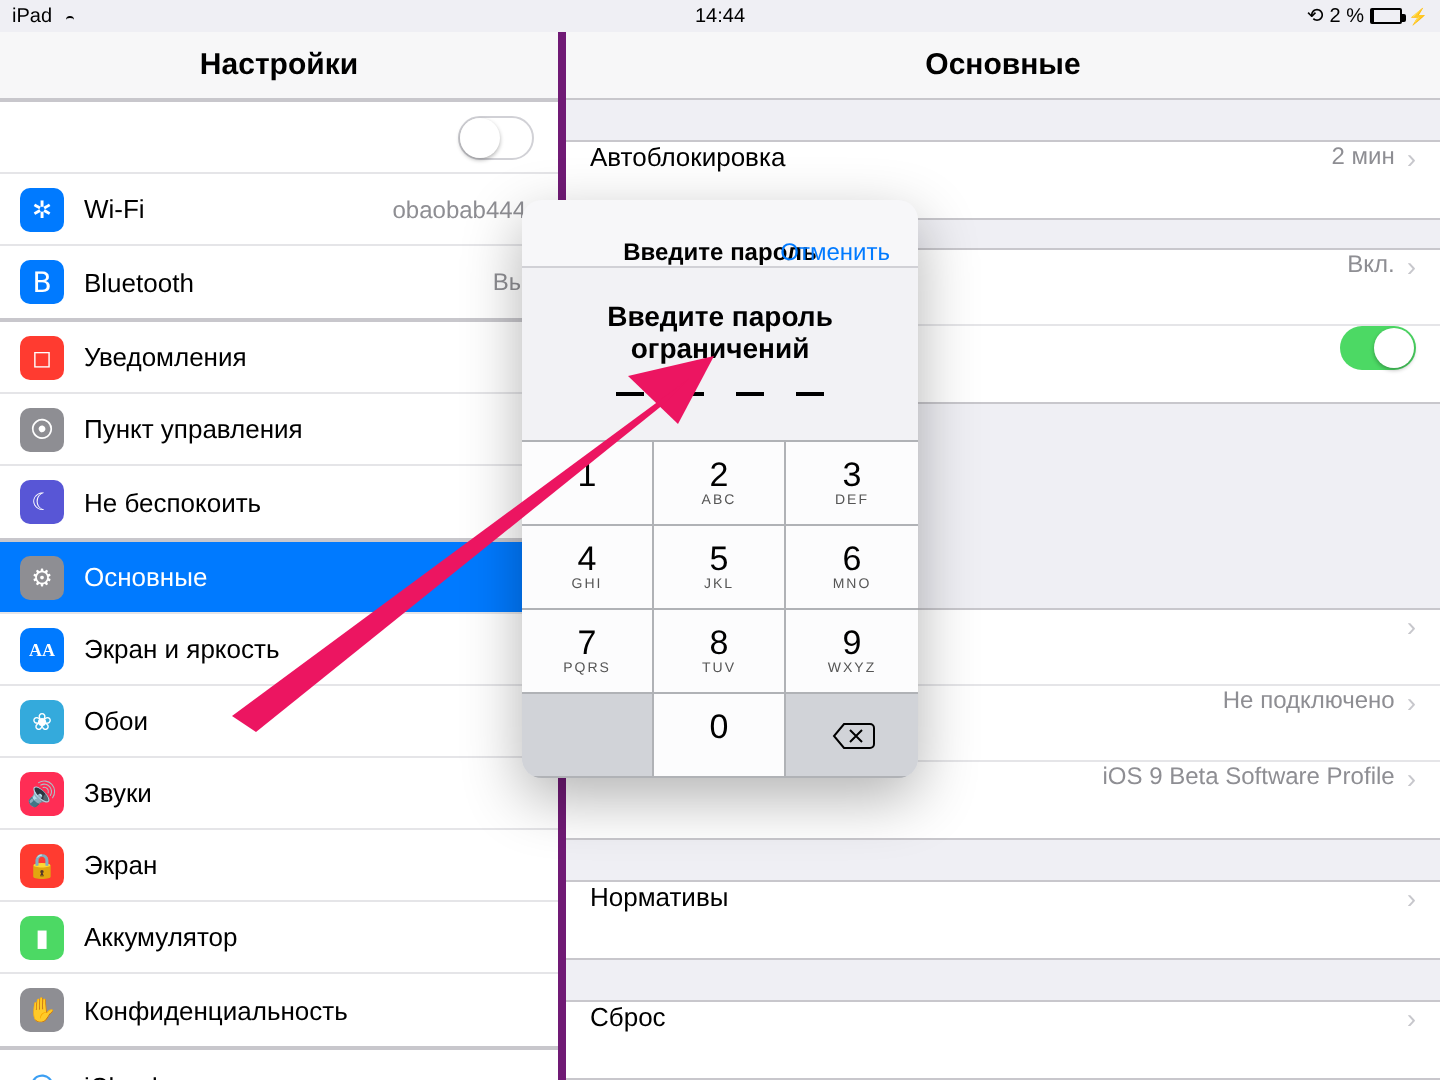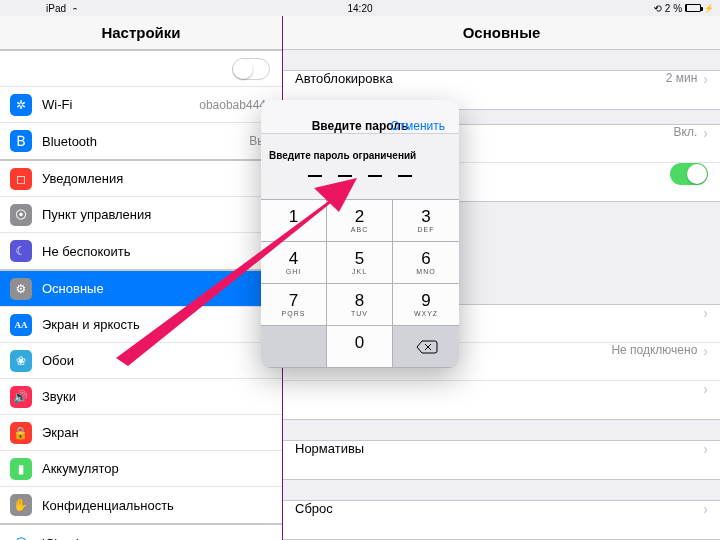--- a/index.html
+++ b/index.html
@@ -1,32 +1,32 @@
 <!DOCTYPE html>
 <html><head>
 <meta charset="utf-8">
 <style>
   * { box-sizing: border-box; margin: 0; padding: 0; font-family: -apple-system, "Helvetica Neue", Arial, sans-serif; }
   html, body { width: 720px; height: 540px; overflow: hidden; background: #efeff4; }
   .screen { width: 720px; height: 540px; position: relative; background: #efeff4; }
 
   
   .statusbar { position: absolute; top: 0; left: 0; right: 0; height: 16px; display: flex; align-items: center; font-size: 10px; color: #000; padding: 0 6px; z-index: 5; }
-  .statusbar .left { flex: 1; display: flex; align-items: center; gap: 4px; margin-left: 40px; }
+  .statusbar .left { flex: 1; display: flex; align-items: center; gap: 4px; }
   .statusbar .center { position: absolute; left: 50%; transform: translateX(-50%); font-weight: 500; }
   .statusbar .right { display: flex; align-items: center; gap: 3px; }
   .wifi-arc { display:inline-block; width:10px; height:10px; position:relative; }
   .wifi-arc::before { content:""; position:absolute; bottom:0; left:3px; width:4px; height:4px; border:1px solid #000; border-bottom:none; border-left:none; border-right:none; border-radius:4px 4px 0 0; }
   .battery-icon { display:inline-block; width:16px; height:8px; border:1px solid #000; border-radius:1px; position:relative; }
   .battery-icon::after { content:""; position:absolute; right:-3px; top:2px; width:2px; height:4px; background:#000; border-radius:0 1px 1px 0; }
   .battery-fill { position:absolute; left:0; top:0; bottom:0; width:6%; background:#000; }
 
   
   .cols { position:absolute; top:16px; left:0; right:0; bottom:0; display:flex; }
-  .col-left { width:283px; background:#22c55e; border-right:1px solid #701a75; display:flex; flex-direction:column; }
+  .col-left { width:283px; background:#22c55e; border-right:4px solid #701a75; display:flex; flex-direction:column; }
   .col-right { flex:1; background:#efeff4; display:flex; flex-direction:column; }
 
   .col-title { height:34px; line-height:34px; text-align:center; font-size:15px; font-weight:600; background:#f7f7f8; border-bottom:1px solid #c8c7cc; }
 
   .list { background:#fff; border-top:1px solid #c8c7cc; border-bottom:1px solid #c8c7cc; }
   .row { display:flex; align-items:center; height:36px; padding:0 12px 0 10px; border-bottom:1px solid #e5e5e8; font-size:13px; color:#000; position:relative; }
   .row:last-child { border-bottom:none; }
   .row .icon { width:22px; height:22px; border-radius:5px; margin-right:10px; display:flex; align-items:center; justify-content:center; flex-shrink:0; }
   .row .label { flex:1; }
   .row .value { color:#8e8e93; font-size:12px; margin-right:4px; }
@@ -48,21 +48,21 @@
   .toggle { width:38px; height:22px; border-radius:11px; background:#4cd964; position:relative; }
   .toggle::after { content:""; position:absolute; right:1px; top:1px; width:20px; height:20px; border-radius:10px; background:#fff; box-shadow:0 1px 2px rgba(0,0,0,.3); }
   .toggle.off { background:#fff; border:1px solid #d1d1d6; }
   .toggle.off::after{ right:auto; left:0; top:0; }
 
   
   .modal { position:absolute; top:100px; left:261px; width:198px; background:#f2f2f5; border-radius:10px; box-shadow:0 10px 30px rgba(0,0,0,.3); overflow:hidden; z-index:20; }
   .modal-header { height:34px; display:flex; align-items:flex-end; justify-content:center; position:relative; border-bottom:1px solid #d1d1d6; background:#f7f7f9; }
   .modal-title { font-size:12px; font-weight:600; }
   .modal-cancel { position:absolute; right:14px; font-size:12px; color:#007aff; }
-  .modal-sub { font-size:10px; font-weight:600; padding:16px 8px 10px; }
+  .modal-sub { text-align:center; font-size:14px; font-weight:600; padding:16px 8px 10px; }
   .dots { display:flex; justify-content:center; gap:16px; padding:4px 0 22px; }
   .dot { width:14px; height:0; border-top:2px solid #000; }
   .keypad { display:grid; grid-template-columns:repeat(3,1fr); background:#d1d3d8; border-top:1px solid #b0b2b6; }
   .key { height:42px; background:#fcfcfd; border-right:1px solid #b0b2b6; border-bottom:1px solid #b0b2b6; display:flex; flex-direction:column; align-items:center; justify-content:center; }
   .key:nth-child(3n){border-right:none;}
   .key .num{font-size:17px; line-height:1;}
   .key .let{font-size:7px; letter-spacing:1px; color:#555; margin-top:1px;}
   .key.blank{background:#d1d3d8;}
   .key.del{background:#d1d3d8;}
   .del-glyph{ width:20px; height:14px; position:relative; }
@@ -76,21 +76,21 @@
 </head>
 <body>
 
 <div class="screen">
 
   <div class="statusbar">
     <div class="left">
       <span>iPad</span>
       <span class="wifi-arc"></span>
     </div>
-    <div class="center">14:20</div>
+    <div class="center">14:44</div>
     <div class="right">
       <span>⟲</span>
       <span>2 %</span>
       <span class="battery-icon">
           <span class="battery-fill"></span>
         </span>
       <span style="font-size:8px;">⚡</span>
     </div>
   </div>
 
@@ -235,20 +235,21 @@
           <div class="dlabel">Fi</div>
           <div class="dchev">›</div>
         </div>
         <div class="drow">
           <div class="dlabel"></div>
           <div class="dval">Не подключено</div>
           <div class="dchev">›</div>
         </div>
         <div class="drow">
           <div class="dlabel"></div>
+          <div class="dval">iOS 9 Beta Software Profile</div>
           <div class="dchev">›</div>
         </div>
       </div>
 
       <div class="gap"></div>
       <div class="detail-list">
         <div class="drow">
           <div class="dlabel">Нормативы</div>
           <div class="dchev">›</div>
         </div>

